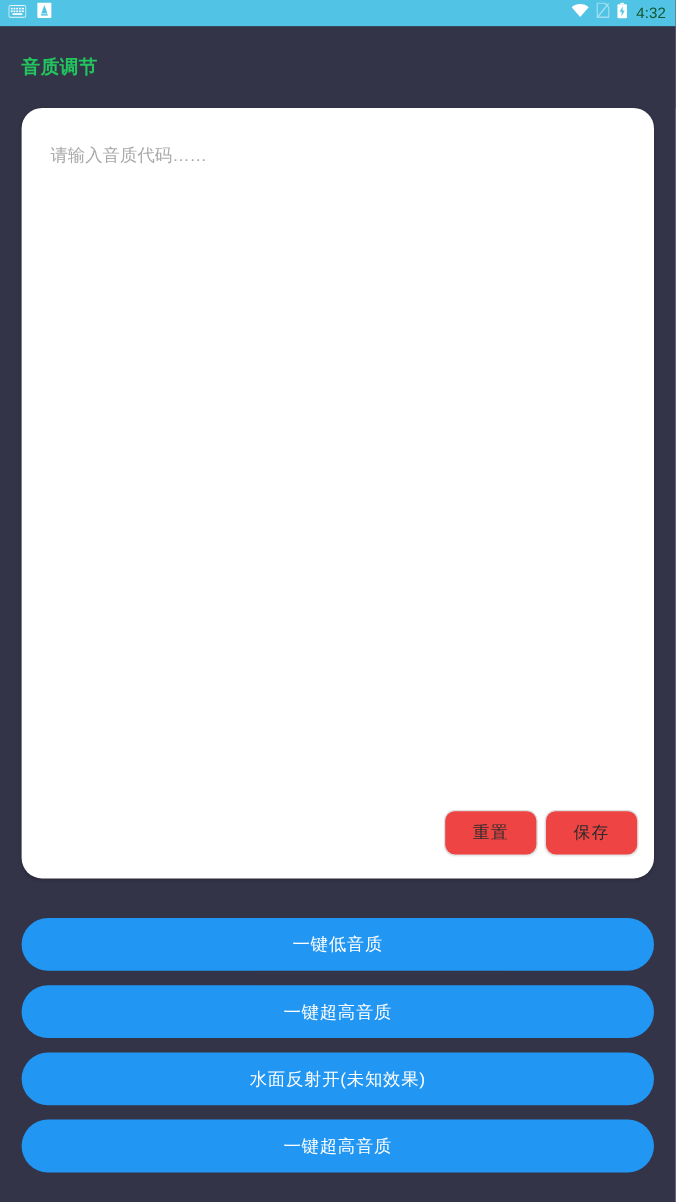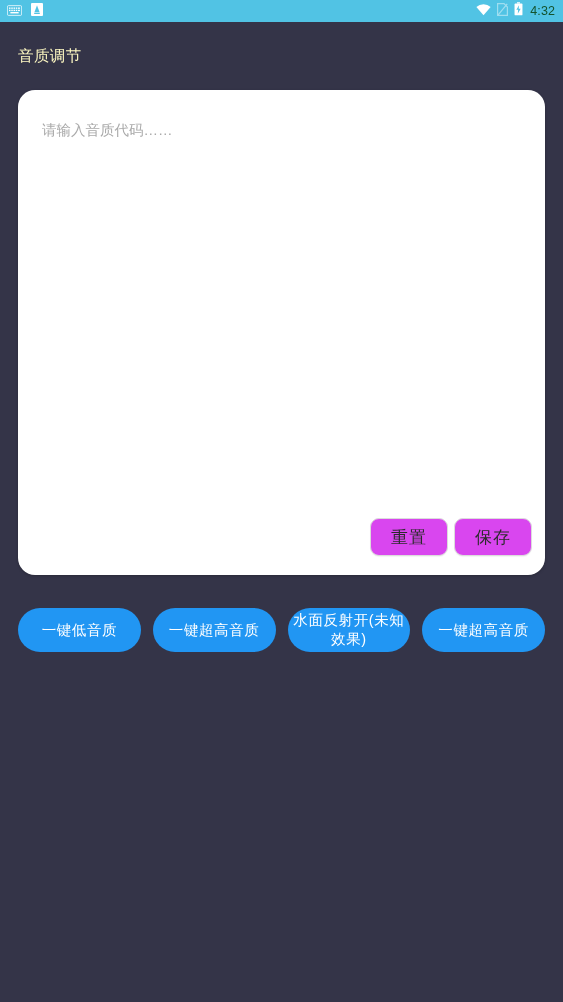--- a/index.html
+++ b/index.html
@@ -66,34 +66,34 @@
   
   .title-bar {
     flex: 0 0 68px;
     display: flex;
     align-items: center;
     padding-left: 18px;
     background: #343448;
   }
 
   .app-title {
-    color: #fef9c3;
+    color: #22c55e;
     font-size: 15.5px;
-    font-weight: 400;
+    font-weight: 700;
     letter-spacing: 0.4px;
   }
 
   
   .card-wrap {
     padding: 0 18px;
   }
 
   .editor-card {
     position: relative;
-    height: 485px;
+    height: 642px;
     background: #ffffff;
     border-radius: 17px;
     box-shadow: 0 1px 3px rgba(0,0,0,0.22);
     overflow: hidden;
   }
 
   .code-input {
     position: absolute;
     top: 0;
     left: 0;
@@ -119,36 +119,36 @@
     right: 13px;
     bottom: 19px;
     display: flex;
     gap: 6px;
     z-index: 2;
   }
 
   .ghost-btn {
     min-width: 78px;
     height: 38px;
-    background: #d946ef;
+    background: #ef4444;
     border: 1px solid #dcdcdc;
     border-radius: 9px;
     color: #2b2b2b;
     font-family: "Liberation Sans", "DejaVu Sans", sans-serif;
-    font-size: 17px;
+    font-size: 14px;
     letter-spacing: 1px;
     cursor: pointer;
     box-shadow: 0 1px 1px rgba(0,0,0,0.05);
   }
 
   
   .actions {
     padding: 33px 18px 0 18px;
     display: flex;
-    flex-direction: row;
+    flex-direction: column;
     gap: 12px;
   }
 
   .pill-btn {
     height: 44px;
     width: 100%;
     border: 0;
     border-radius: 22px;
     background: #2196F3;
     color: #ffffff;

